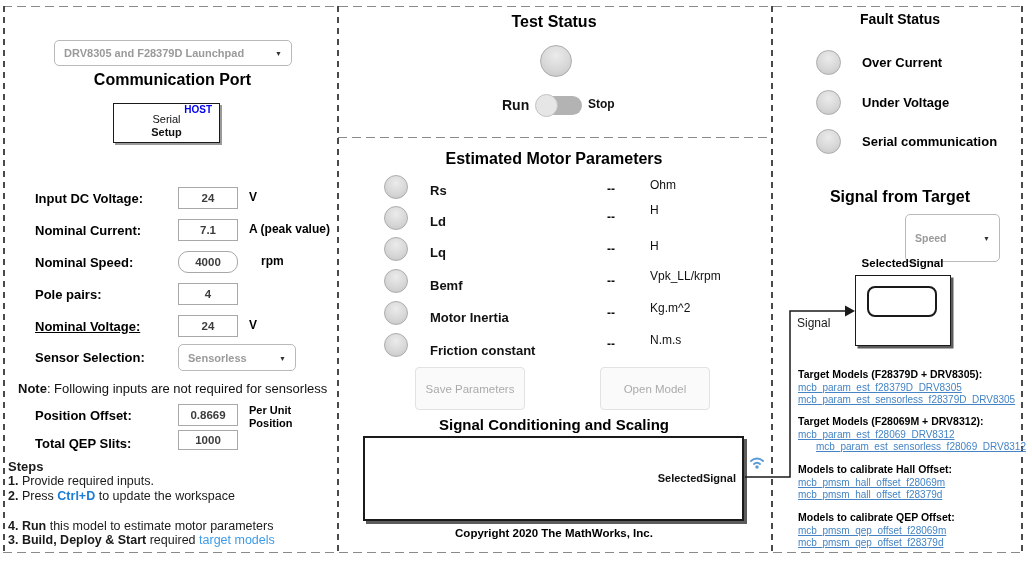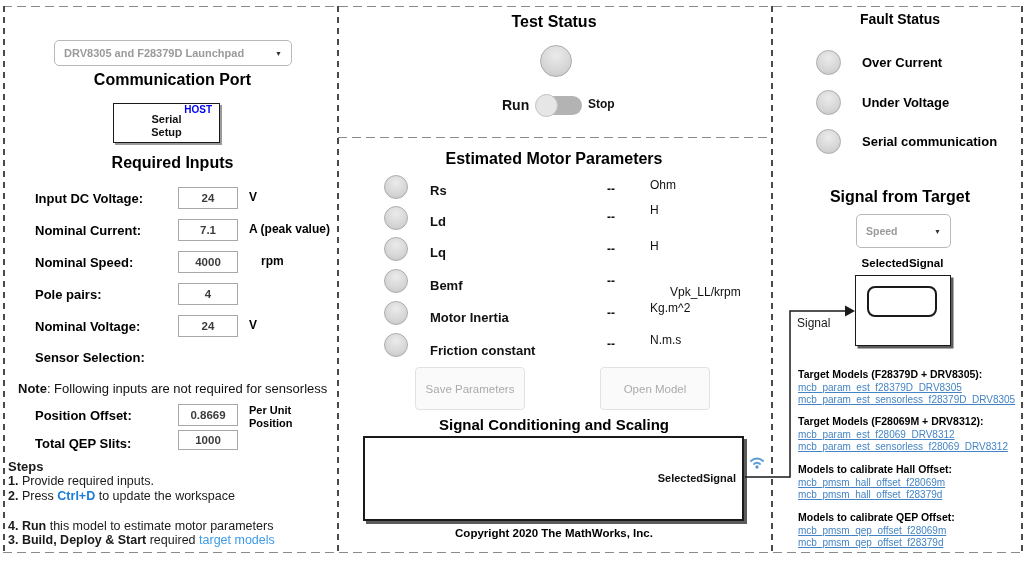--- a/index.html
+++ b/index.html
@@ -48,46 +48,49 @@
 
   <div class="dropdown" style="left:54px;top:40px;width:238px;height:26px;">
     <span class="dd-text" style="font-size:11px;">DRV8305 and F28379D Launchpad</span>
     <span class="dd-caret">▼</span>
   </div>
 
   <div class="title" style="left:55px;top:71px;width:235px;font-size:16px;">Communication Port</div>
 
   <div class="simblock" style="left:113px;top:103px;width:107px;height:40px;box-shadow:2px 2px 0 #9a9a9a;">
     <div class="abs" style="right:7px;top:0px;font-size:10px;font-weight:bold;color:#0000ee;">HOST</div>
-    <div class="abs" style="left:0;right:0;top:9px;text-align:center;font-size:11px;font-weight:bold;">Serial</div>
+    <div class="abs" style="left:0;right:0;top:9px;text-align:center;font-size:11px;font-weight:normal;">Serial</div>
     <div class="abs" style="left:0;right:0;top:22px;text-align:center;font-size:11px;font-weight:bold;">Setup</div>
   </div>
 
-  <div class="title" style="left:55px;top:154px;width:235px;font-size:16px;">Required Inputs</div>
 
   <div class="flabel" style="left:35px;top:191px;">Input DC Voltage:</div>
   <div class="field" style="left:178px;top:187px;">24</div>
   <div class="funit" style="left:249px;top:190px;">V</div>
 
   <div class="flabel" style="left:35px;top:223px;">Nominal Current:</div>
   <div class="field" style="left:178px;top:219px;">7.1</div>
   <div class="funit" style="left:249px;top:222px;">A (peak value)</div>
 
   <div class="flabel" style="left:35px;top:255px;">Nominal Speed:</div>
-  <div class="field" style="left:178px;top:251px;">4000</div>
+  <div class="field" style="left:178px;top:251px;border-radius:10px;">4000</div>
   <div class="funit" style="left:249px;top:254px;padding-left:12px;">rpm</div>
 
   <div class="flabel" style="left:35px;top:287px;">Pole pairs:</div>
   <div class="field" style="left:178px;top:283px;">4</div>
 
-  <div class="flabel" style="left:35px;top:319px;">Nominal Voltage:</div>
+  <div class="flabel" style="left:35px;top:319px;text-decoration:underline;">Nominal Voltage:</div>
   <div class="field" style="left:178px;top:315px;">24</div>
   <div class="funit" style="left:249px;top:318px;">V</div>
 
   <div class="flabel" style="left:35px;top:350px;">Sensor Selection:</div>
+  <div class="dropdown" style="left:178px;top:344px;width:118px;height:27px;">
+    <span class="dd-text" style="font-size:11px;">Sensorless</span>
+    <span class="dd-caret">▼</span>
+  </div>
 
   <div class="abs" style="left:18px;top:381px;font-size:13px;white-space:nowrap;">
     <b>Note</b><span>: Following inputs are not required for sensorless</span>
   </div>
 
   <div class="flabel" style="left:35px;top:408px;">Position Offset:</div>
   <div class="field" style="left:178px;top:404px;">0.8669</div>
   <div class="funit" style="left:249px;top:404px;font-size:11px;">Per Unit</div>
   <div class="funit" style="left:249px;top:417px;font-size:11px;">Position</div>
 
@@ -130,21 +133,21 @@
   <div class="param-unit" style="left:650px;top:203px;">H</div>
 
   <div class="lamp" style="left:384px;top:237px;width:24px;height:24px;"></div>
   <div class="param-name" style="left:430px;top:245px;">Lq</div>
   <div class="param-val" style="left:607px;top:242px;">--</div>
   <div class="param-unit" style="left:650px;top:239px;">H</div>
 
   <div class="lamp" style="left:384px;top:269px;width:24px;height:24px;"></div>
   <div class="param-name" style="left:430px;top:278px;">Bemf</div>
   <div class="param-val" style="left:607px;top:274px;">--</div>
-  <div class="param-unit" style="left:650px;top:285px;margin-left:20px;">Vpk_LL/krpm</div>
+  <div class="param-unit" style="left:650px;top:269px;">Vpk_LL/krpm</div>
 
   <div class="lamp" style="left:384px;top:301px;width:24px;height:24px;"></div>
   <div class="param-name" style="left:430px;top:310px;">Motor Inertia</div>
   <div class="param-val" style="left:607px;top:306px;">--</div>
   <div class="param-unit" style="left:650px;top:301px;">Kg.m^2</div>
 
   <div class="lamp" style="left:384px;top:333px;width:24px;height:24px;"></div>
   <div class="param-name" style="left:430px;top:343px;">Friction constant</div>
   <div class="param-val" style="left:607px;top:337px;">--</div>
   <div class="param-unit" style="left:650px;top:333px;">N.m.s</div>
@@ -179,40 +182,40 @@
   <div class="flabel" style="left:862px;top:55px;">Over Current</div>
 
   <div class="lamp" style="left:816px;top:90px;width:25px;height:25px;"></div>
   <div class="flabel" style="left:862px;top:95px;">Under Voltage</div>
 
   <div class="lamp" style="left:816px;top:129px;width:25px;height:25px;"></div>
   <div class="flabel" style="left:862px;top:134px;">Serial communication</div>
 
   <div class="title" style="left:800px;top:188px;width:200px;font-size:16px;">Signal from Target</div>
 
-  <div class="dropdown" style="left:856px;top:214px;width:95px;height:34px;">
+  <div class="dropdown" style="left:905px;top:214px;width:95px;height:48px;">
     <span class="dd-text" style="font-size:10.5px;">Speed</span>
     <span class="dd-caret">▼</span>
   </div>
 
   <div class="title" style="left:840px;top:257px;width:125px;font-size:11.5px;">SelectedSignal</div>
 
   <div class="simblock" style="left:855px;top:275px;width:96px;height:71px;box-shadow:2.5px 2.5px 0 #5c5c5c;">
     <div class="abs" style="left:11px;top:10px;width:70px;height:31px;border:2px solid #1a1a1a;border-radius:8px;box-sizing:border-box;"></div>
   </div>
 
   <div class="abs" style="left:797px;top:316px;font-size:12px;color:#1a1a1a;">Signal</div>
 
   <div class="abs lg-header" style="left:798px;top:368px;">Target Models (F28379D + DRV8305):</div>
   <div class="abs lg-link" style="left:798px;top:382px;"><a class="link">mcb_param_est_f28379D_DRV8305</a></div>
   <div class="abs lg-link" style="left:798px;top:394px;"><a class="link">mcb_param_est_sensorless_f28379D_DRV8305</a></div>
 
   <div class="abs lg-header" style="left:798px;top:415px;">Target Models (F28069M + DRV8312):</div>
   <div class="abs lg-link" style="left:798px;top:429px;"><a class="link">mcb_param_est_f28069_DRV8312</a></div>
-  <div class="abs lg-link" style="left:798px;top:441px;"><a class="link">mcb_param_est_sensorless_f28069_DRV8312</a></div>
+  <div class="abs lg-link" style="left:816px;top:441px;"><a class="link">mcb_param_est_sensorless_f28069_DRV8312</a></div>
 
   <div class="abs lg-header" style="left:798px;top:463px;">Models to calibrate Hall Offset:</div>
   <div class="abs lg-link" style="left:798px;top:477px;"><a class="link">mcb_pmsm_hall_offset_f28069m</a></div>
   <div class="abs lg-link" style="left:798px;top:489px;"><a class="link">mcb_pmsm_hall_offset_f28379d</a></div>
 
   <div class="abs lg-header" style="left:798px;top:511px;">Models to calibrate QEP Offset:</div>
   <div class="abs lg-link" style="left:798px;top:525px;"><a class="link">mcb_pmsm_qep_offset_f28069m</a></div>
   <div class="abs lg-link" style="left:798px;top:537px;"><a class="link">mcb_pmsm_qep_offset_f28379d</a></div>
 
 </div>

